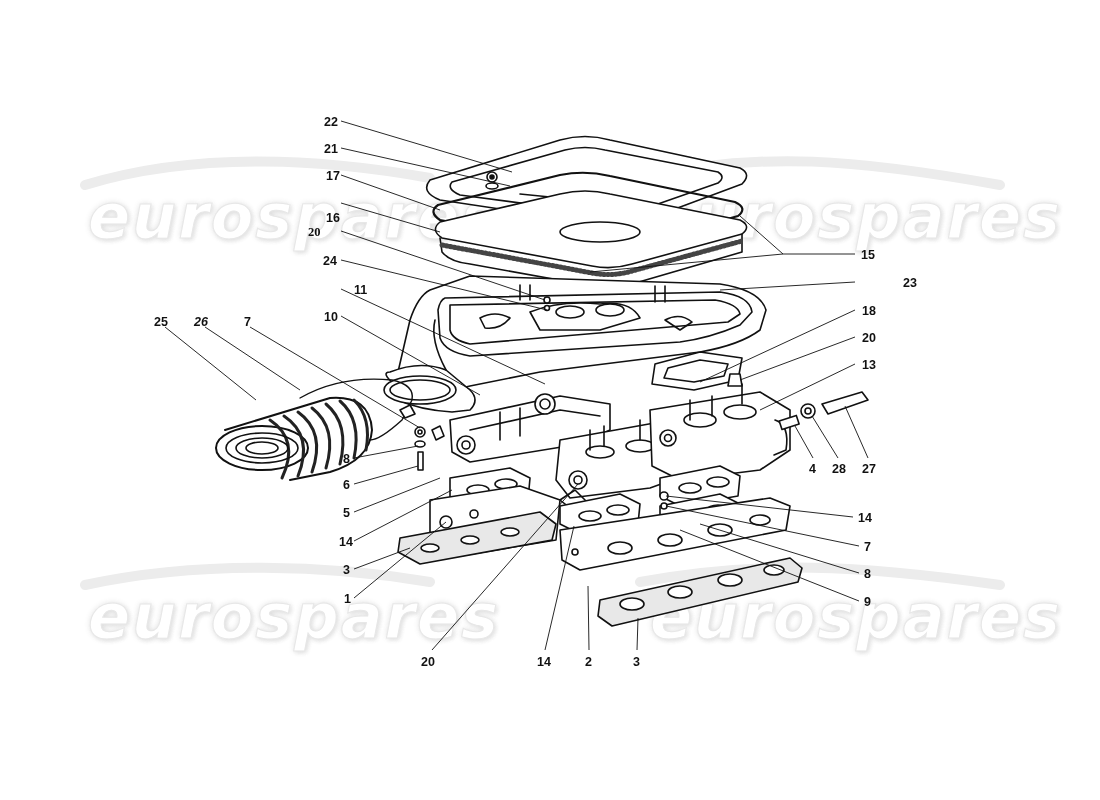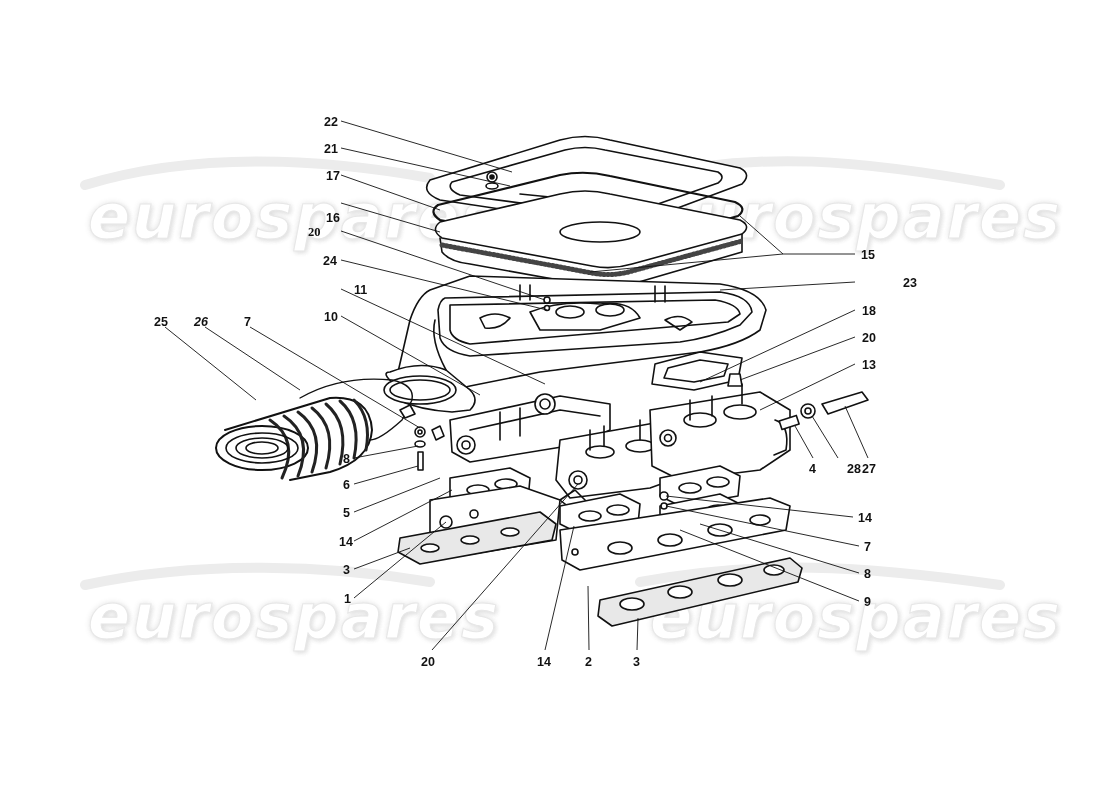--- a/index.html
+++ b/index.html
@@ -226,21 +226,21 @@
   <span class="callout" style="left:324px;top:311px;">10</span>
   <span class="callout" style="left:154px;top:316px;">25</span>
   <span class="callout" style="left:194px;top:316px;font-style:italic;">26</span>
   <span class="callout" style="left:244px;top:316px;">7</span>
   <span class="callout" style="left:861px;top:249px;">15</span>
   <span class="callout" style="left:861px;top:277px;margin-left:42px;">23</span>
   <span class="callout" style="left:862px;top:305px;">18</span>
   <span class="callout" style="left:862px;top:332px;">20</span>
   <span class="callout" style="left:862px;top:359px;">13</span>
   <span class="callout" style="left:809px;top:463px;">4</span>
-  <span class="callout" style="left:832px;top:463px;margin-left:15px;">28</span>
+  <span class="callout" style="left:832px;top:463px;">28</span>
   <span class="callout" style="left:862px;top:463px;">27</span>
   <span class="callout" style="left:343px;top:453px;">8</span>
   <span class="callout" style="left:343px;top:479px;">6</span>
   <span class="callout" style="left:343px;top:507px;">5</span>
   <span class="callout" style="left:339px;top:536px;">14</span>
   <span class="callout" style="left:343px;top:564px;">3</span>
   <span class="callout" style="left:344px;top:593px;">1</span>
   <span class="callout" style="left:858px;top:512px;">14</span>
   <span class="callout" style="left:864px;top:541px;">7</span>
   <span class="callout" style="left:864px;top:568px;">8</span>

